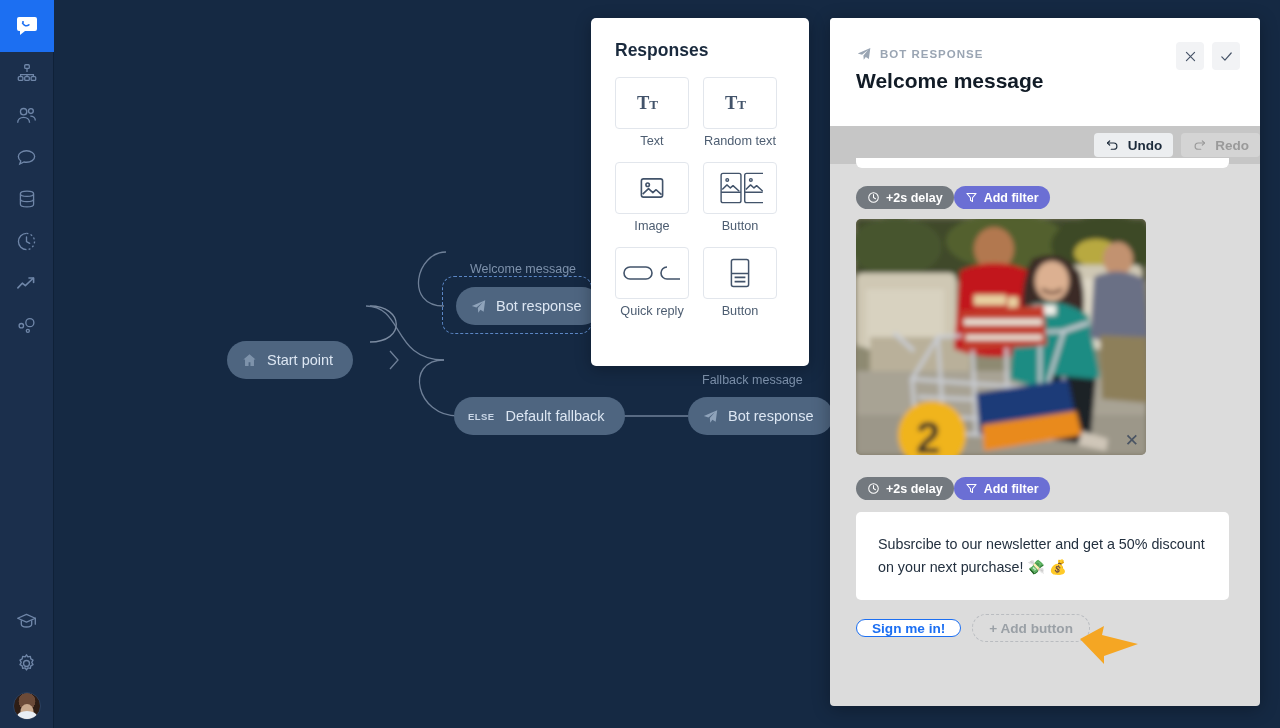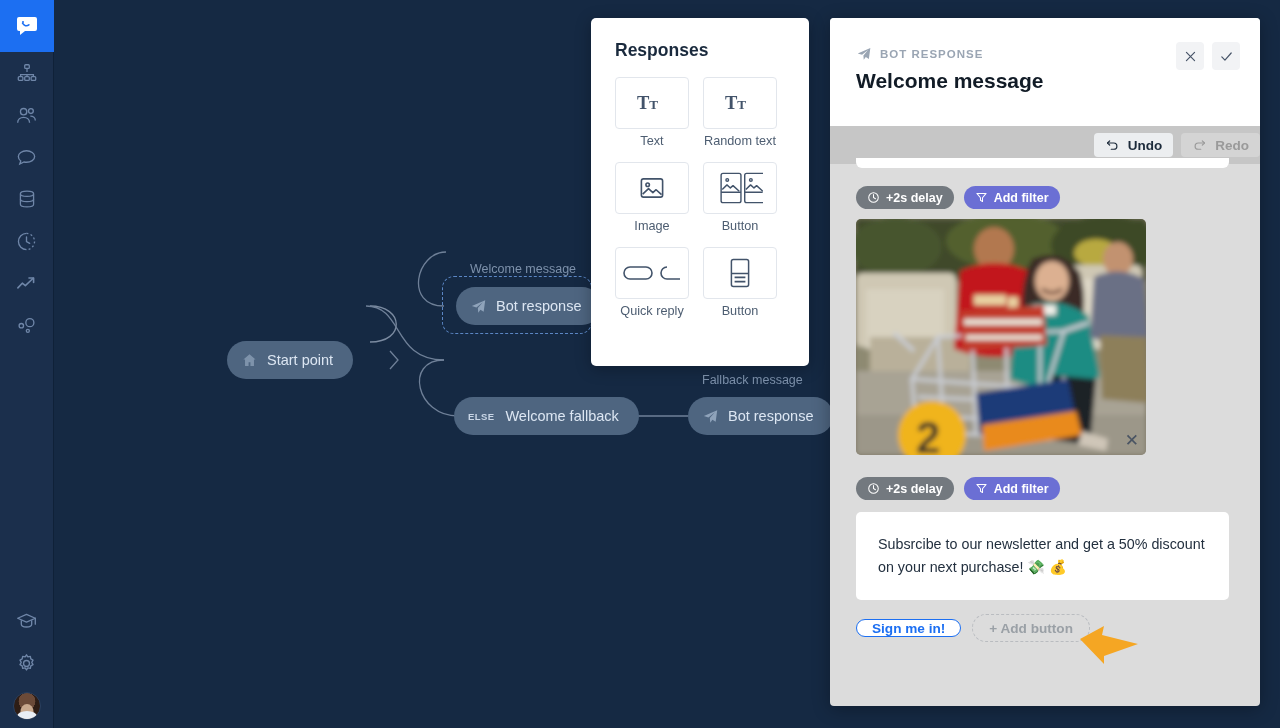--- a/index.html
+++ b/index.html
@@ -135,21 +135,21 @@
   }
   .ubtn.undo { background: #eceef0; color: #1c2a3a; font-weight: 700; }
   .ubtn.redo { background: #d4d4d4; color: #9a9a9a; font-weight: 700; }
 
   .bp-body { position: relative; height: 542px; padding: 0 26px; }
   .cut-bubble {
     position: absolute; left: 26px; top: -6px; width: 373px; height: 10px;
     background: #fff; border-radius: 0 0 6px 6px;
   }
 
-  .chiprow { display: flex; gap: 10px; align-items: flex-end; padding-top: 22px; }
+  .chiprow { display: flex; gap: 0; align-items: flex-end; padding-top: 22px; }
   .chip {
     height: 23px; border-radius: 12px; display: flex; align-items: center; gap: 6px;
     padding: 0 11px; font-size: 12.5px; font-weight: 700; cursor: pointer;
   }
   .chip.delay { background: #73797f; color: #fff; }
   .chip.filter { background: #6b6fd4; color: #fff; }
 
   .gif-wrap {
     position: relative; margin-top: 10px;
     width: 290px; height: 236px; border-radius: 5px; overflow: hidden;
@@ -294,21 +294,21 @@
       <span class="node-ico">
         <svg width="17" height="17" viewBox="0 0 24 24" fill="#8fa3ba">
             <path d="M21.5 3L2.6 11.2l6.5 2.1 9-7.4-7 8.2.5 6.6 3.1-4.2 4.6 3z"></path>
           </svg>
       </span>
       <span>Bot response</span>
     </div>
 
     <div class="node" style="left:400px; top:397px;">
       <span class="else-tag">ELSE</span>
-      <span>Welcome fallback</span>
+      <span>Default fallback</span>
     </div>
 
     <div class="node-label-top" style="left:648px; top:373px;">Fallback message</div>
     <div class="node" style="left:634px; top:397px;">
       <span class="node-ico">
         <svg width="17" height="17" viewBox="0 0 24 24" fill="#8fa3ba">
             <path d="M21.5 3L2.6 11.2l6.5 2.1 9-7.4-7 8.2.5 6.6 3.1-4.2 4.6 3z"></path>
           </svg>
       </span>
       <span>Bot response</span>

